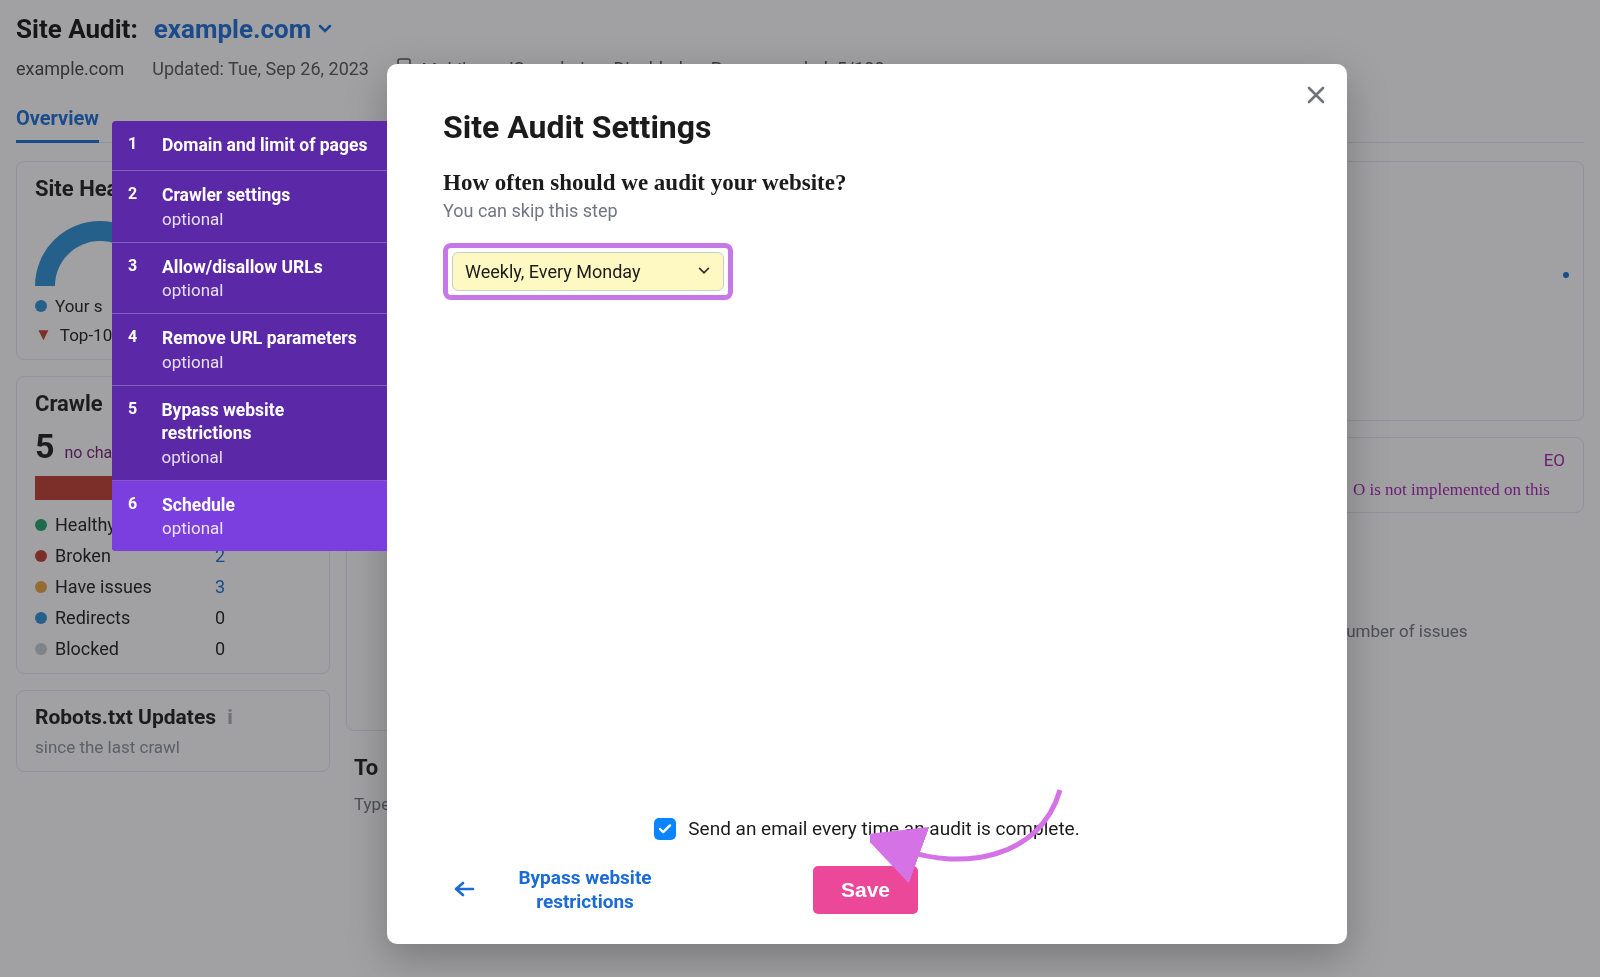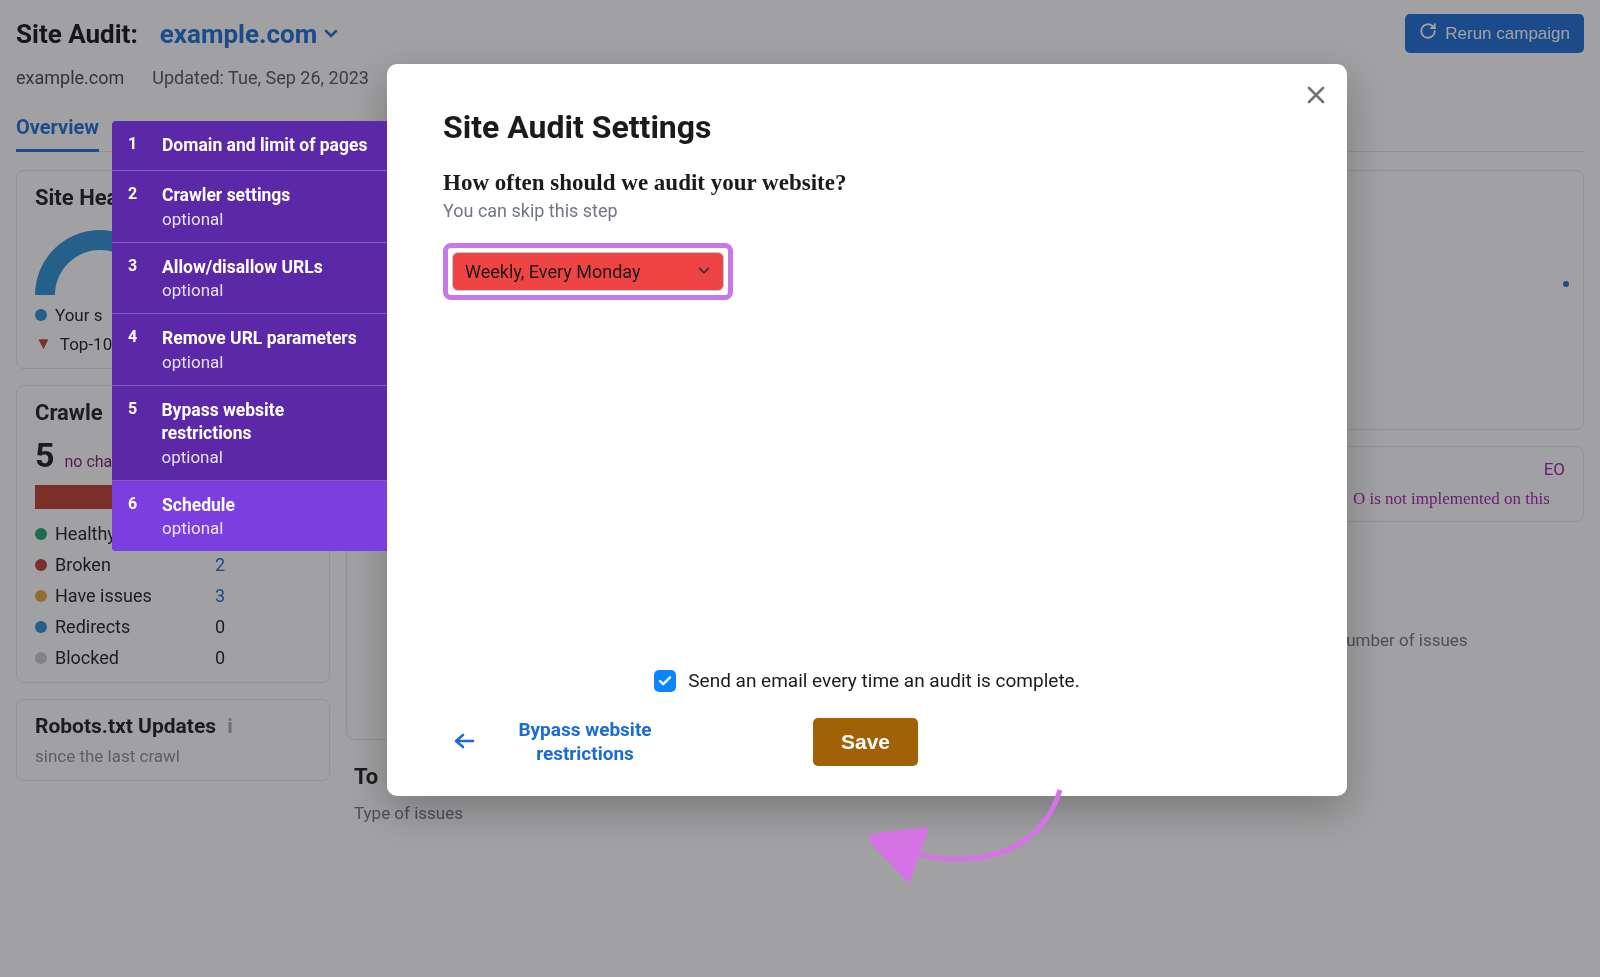--- a/index.html
+++ b/index.html
@@ -22,21 +22,21 @@
     position: relative;
   }
   .page-header {
     display: flex;
     align-items: center;
     justify-content: space-between;
   }
   .page-title-row {
     display: flex;
     align-items: flex-end;
-    gap: 22px;
+    gap: 16px;
   }
   .page-title {
     font-size: 26px;
     font-weight: 700;
     color: #111;
   }
   .page-domain {
     font-size: 26px;
     font-weight: 700;
     color: #1a6bd6;
@@ -154,21 +154,21 @@
   .wizard-step .num { font-weight:700; width:16px; }
   .wizard-step .labels .main { font-weight:700; font-size:17.5px; line-height:1.3; }
   .wizard-step .labels .opt { color: rgba(255,255,255,0.85); font-size:17px; margin-top:2px; }
 
   
   .modal {
     position: absolute;
     left: 387px;
     top: 64px;
     width: 960px;
-    height: 732px;
+    height: 880px;
     background: #fff;
     border-radius: 10px;
     z-index: 15;
     box-shadow: 0 14px 40px rgba(0,0,0,0.25);
     display: flex;
     flex-direction: column;
   }
   .modal-close{
     position:absolute; right:20px; top:20px; cursor:pointer;
   }
@@ -189,21 +189,21 @@
   .select-wrap{
     margin-top:22px;
     border:5px solid #c678e8;
     border-radius:8px;
     padding:4px;
     width:290px;
   }
   .select-inner{
     border:1px solid #c7ccd1;
     border-radius:6px;
-    background:#ef4444;
+    background:#fef9c3;
     display:flex;
     justify-content:space-between;
     padding:8px 12px;
     font-size:18px;
     cursor:pointer;
   }
 
   .modal-footer{
     position:absolute;
     left:0; right:0; bottom:30px;
@@ -221,21 +221,21 @@
     display:flex; align-items:center; gap:8px;
   }
   .back-link{
     display:flex; align-items:center; gap:30px;
     color:#1a6bd6; font-weight:700; font-size:19px; cursor:pointer;
     text-align:center;
     margin-left:10px;
   }
   .back-arrow{color:#1a6bd6;}
   .save-btn{
-    background:#a16207; color:#fff; border:none; border-radius:5px;
+    background:#ec4899; color:#fff; border:none; border-radius:5px;
     font-size:21px; font-weight:600; padding:12px 28px; cursor:pointer;
     margin-left:140px;
   }
   
   .annotation-arrow{
     position:absolute;
     left:870px;
     top:780px;
     z-index:30;
     pointer-events:none;
@@ -250,29 +250,20 @@
       <span class="page-title">Site Audit:</span>
       <span class="page-domain">
         <span>example.com</span>
         <span class="chev-down">
           <svg width="16" height="16" viewBox="0 0 16 16">
               <path d="M3 5l5 5 5-5" stroke="#1a6bd6" stroke-width="2.5" fill="none" stroke-linecap="round"></path>
             </svg>
         </span>
       </span>
     </div>
-    <button class="rerun-btn">
-      <span>
-        <svg width="18" height="18" viewBox="0 0 24 24" fill="none" stroke="#fff" stroke-width="2.5" stroke-linecap="round">
-            <path d="M21 12a9 9 0 1 1-3-6.7L21 8"></path>
-            <path d="M21 3v5h-5"></path>
-          </svg>
-      </span>
-      <span>Rerun campaign</span>
-    </button>
   </div>
 
   <div class="subhead">
     <span>example.com</span>
     <span class="muted">Updated: Tue, Sep 26, 2023</span>
     <span class="muted">
       <span style="margin-right:6px;">
         <svg width="14" height="18" viewBox="0 0 14 18">
             <rect x="1" y="1" width="12" height="16" rx="2" stroke="#555" stroke-width="1.5" fill="none"></rect>
             <circle cx="7" cy="14.5" r="1" fill="#555"></circle>

